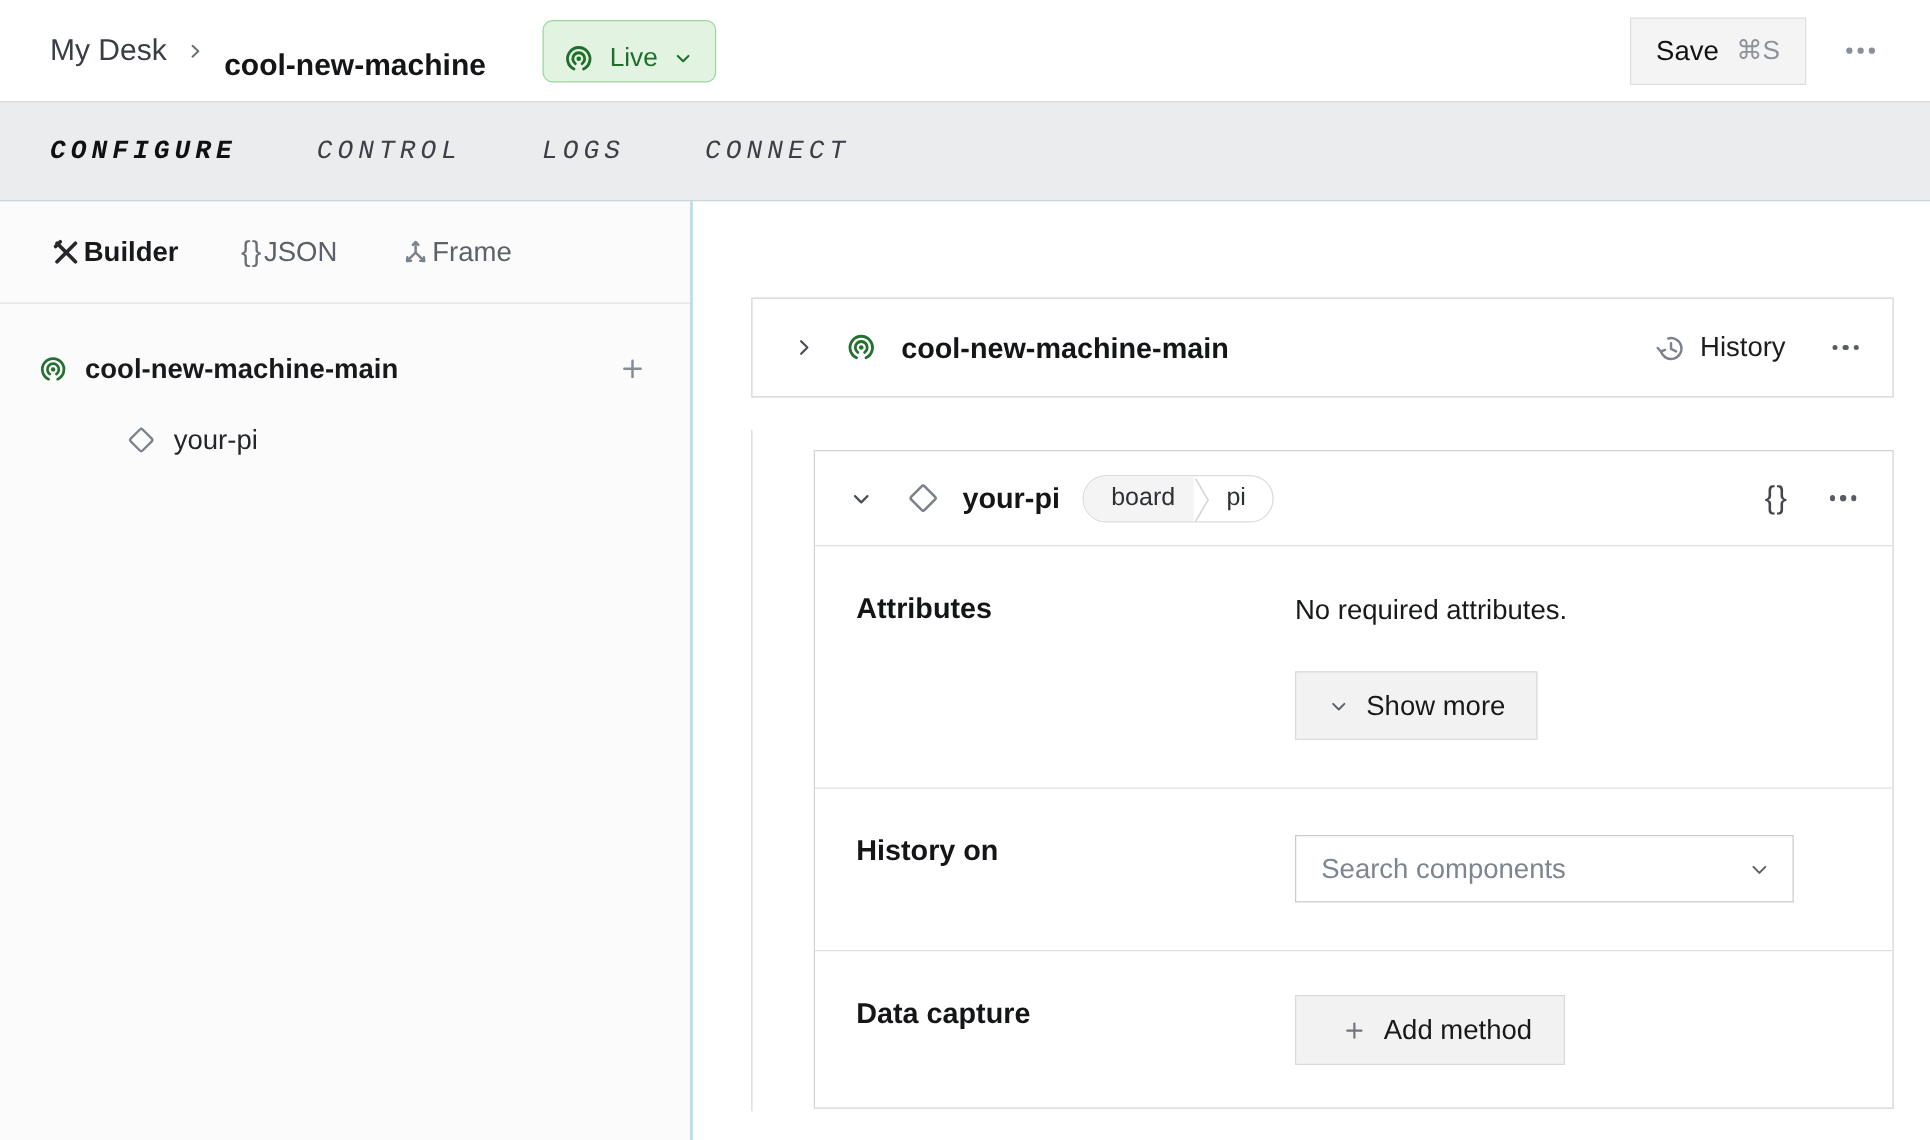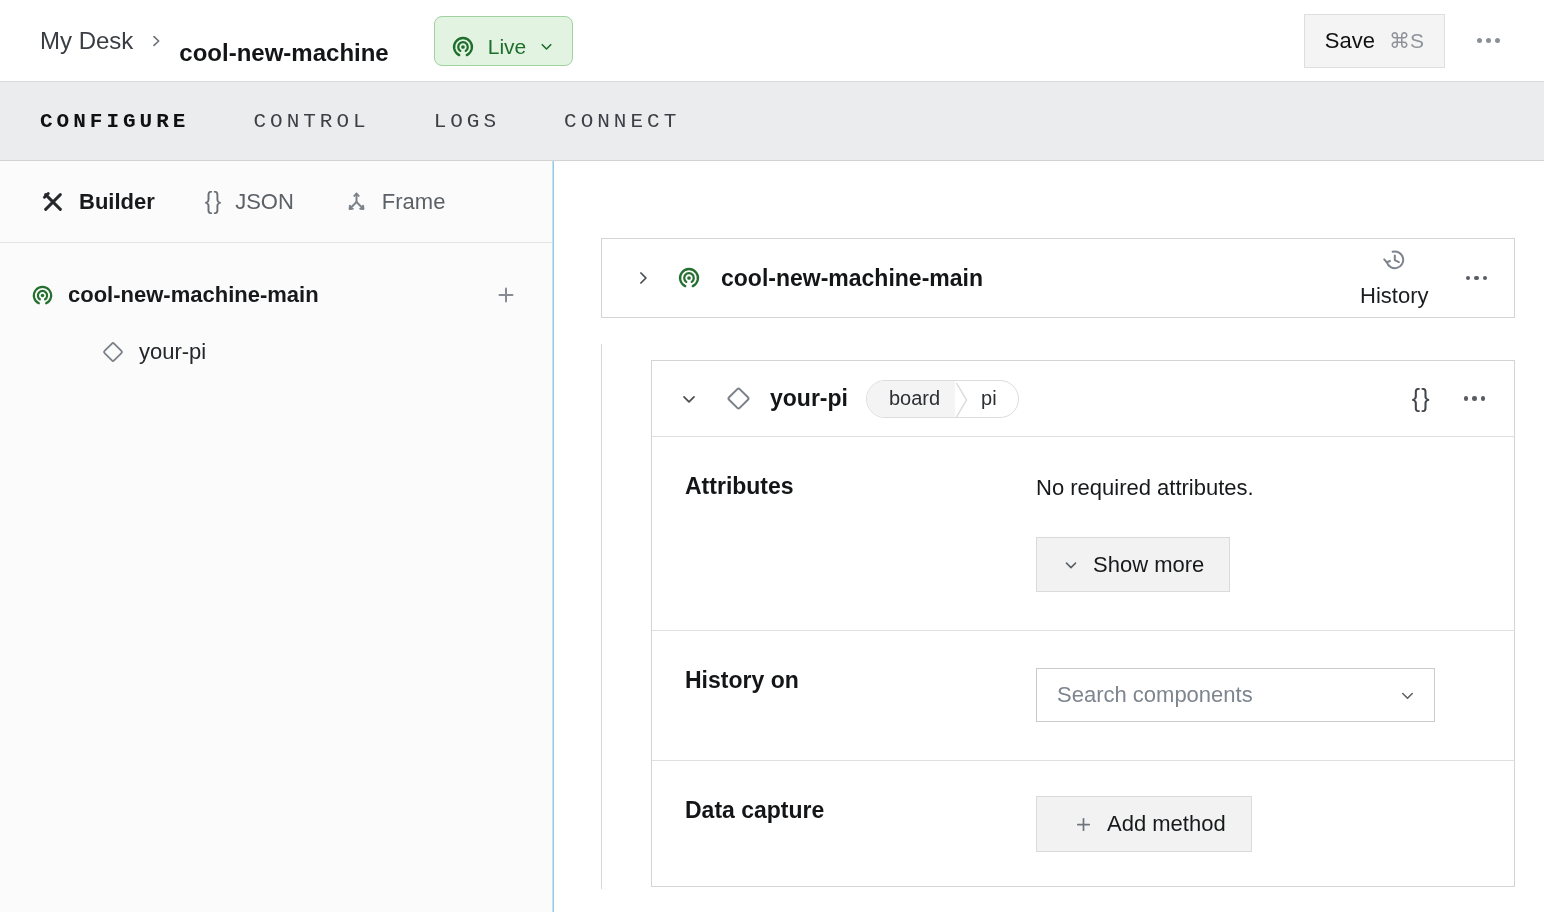--- a/index.html
+++ b/index.html
@@ -26,49 +26,49 @@
   .save-shortcut { color:#8e939a; font-size:21px; }
   .header-ellipsis { margin-left:32px; cursor:pointer; }
 
   .dots { display:flex; gap:4px; align-items:center; }
   .dots i { width:5px; height:5px; border-radius:50%; background:#8a9097; display:block; }
   .dots.dark i { background:#585d64; width:4.5px; height:4.5px; }
 
   
   .tabbar { position:absolute; top:81px; left:0; width:100%; height:80px; background:#ebecee;
     border-top:1px solid #d9d9d9; border-bottom:1px solid #d2d2d2;
-    display:flex; align-items:center; gap:64px; padding-left:40px; }
+    display:flex; align-items:center; gap:64px; padding-left:40px;font-style:italic; }
   .tab { font-family:"Liberation Mono","DejaVu Sans Mono",monospace; font-size:21px;
     letter-spacing:4px; color:#3c4046; cursor:pointer; white-space:nowrap; }
   .tab.active { font-weight:700; color:#0e1012; }
 
   
   .sidebar { position:absolute; top:161px; left:0; width:553px; bottom:0;
     background:#fbfbfc; border-right:1px solid #d9d9d9; }
   .modebar { height:82px; border-bottom:1px solid #e3e3e4; display:flex; align-items:center; padding-left:40px; }
-  .mode { display:flex; align-items:center; gap:13px; font-size:22px; color:#5c6167; cursor:pointer; }
+  .mode { display:flex; align-items:center; gap:1px; font-size:22px; color:#5c6167; cursor:pointer; }
   .mode + .mode { margin-left:50px; }
   .mode.active { color:#17191b; font-weight:700; }
   .braces-glyph { font-size:23px; color:#6a6f76; font-weight:500; letter-spacing:1px; }
   .tree { padding-top:26px; }
   .tree-root { display:flex; align-items:center; height:52px; padding:0 34px 0 30px; cursor:pointer; }
   .tree-root-label { margin-left:13px; font-size:22px; font-weight:700; color:#17191b; }
   .tree-plus { margin-left:auto; cursor:pointer; }
   .tree-child { display:flex; align-items:center; height:50px; padding-left:100px; margin-top:6px; cursor:pointer; }
   .tree-child-label { margin-left:13px; font-size:22px; color:#23262a; }
 
   
   .main { position:absolute; top:161px; left:554px; right:0; bottom:0; background:#fff; }
   .connector { position:absolute; left:47px; top:183px; width:1px; height:545px; background:#d7d7d7; }
 
   .part-card { position:absolute; left:47px; top:77px; width:914px; height:80px;
     border:1px solid #d4d4d4; background:#fff; display:flex; align-items:center; padding:0 27px 0 31px; }
   .part-title { margin-left:19px; font-size:23px; font-weight:700; color:#131517; }
   .history-btn { margin-left:auto; display:flex; align-items:center; gap:11px;
-    font-size:22px; color:#1b1d20; cursor:pointer;flex-direction:column; }
+    font-size:22px; color:#1b1d20; cursor:pointer; }
   .part-ellipsis { margin-left:37px; cursor:pointer; }
 
   .component-card { position:absolute; left:97px; top:199px; width:864px;
     border:1px solid #d4d4d4; background:#fff; }
   .comp-header { height:76px; display:flex; align-items:center; padding:0 29px 0 27px;
     border-bottom:1px solid #e0e0e0; }
   .comp-diamond { margin-left:25px; }
   .comp-title { margin-left:17px; font-size:23px; font-weight:700; color:#131517; }
   .pill { margin-left:18px; height:38px; border:1px solid #dcdcdc; border-radius:999px;
     display:flex; align-items:stretch; overflow:hidden; font-size:20px; color:#2c2f33; background:#fff; }

